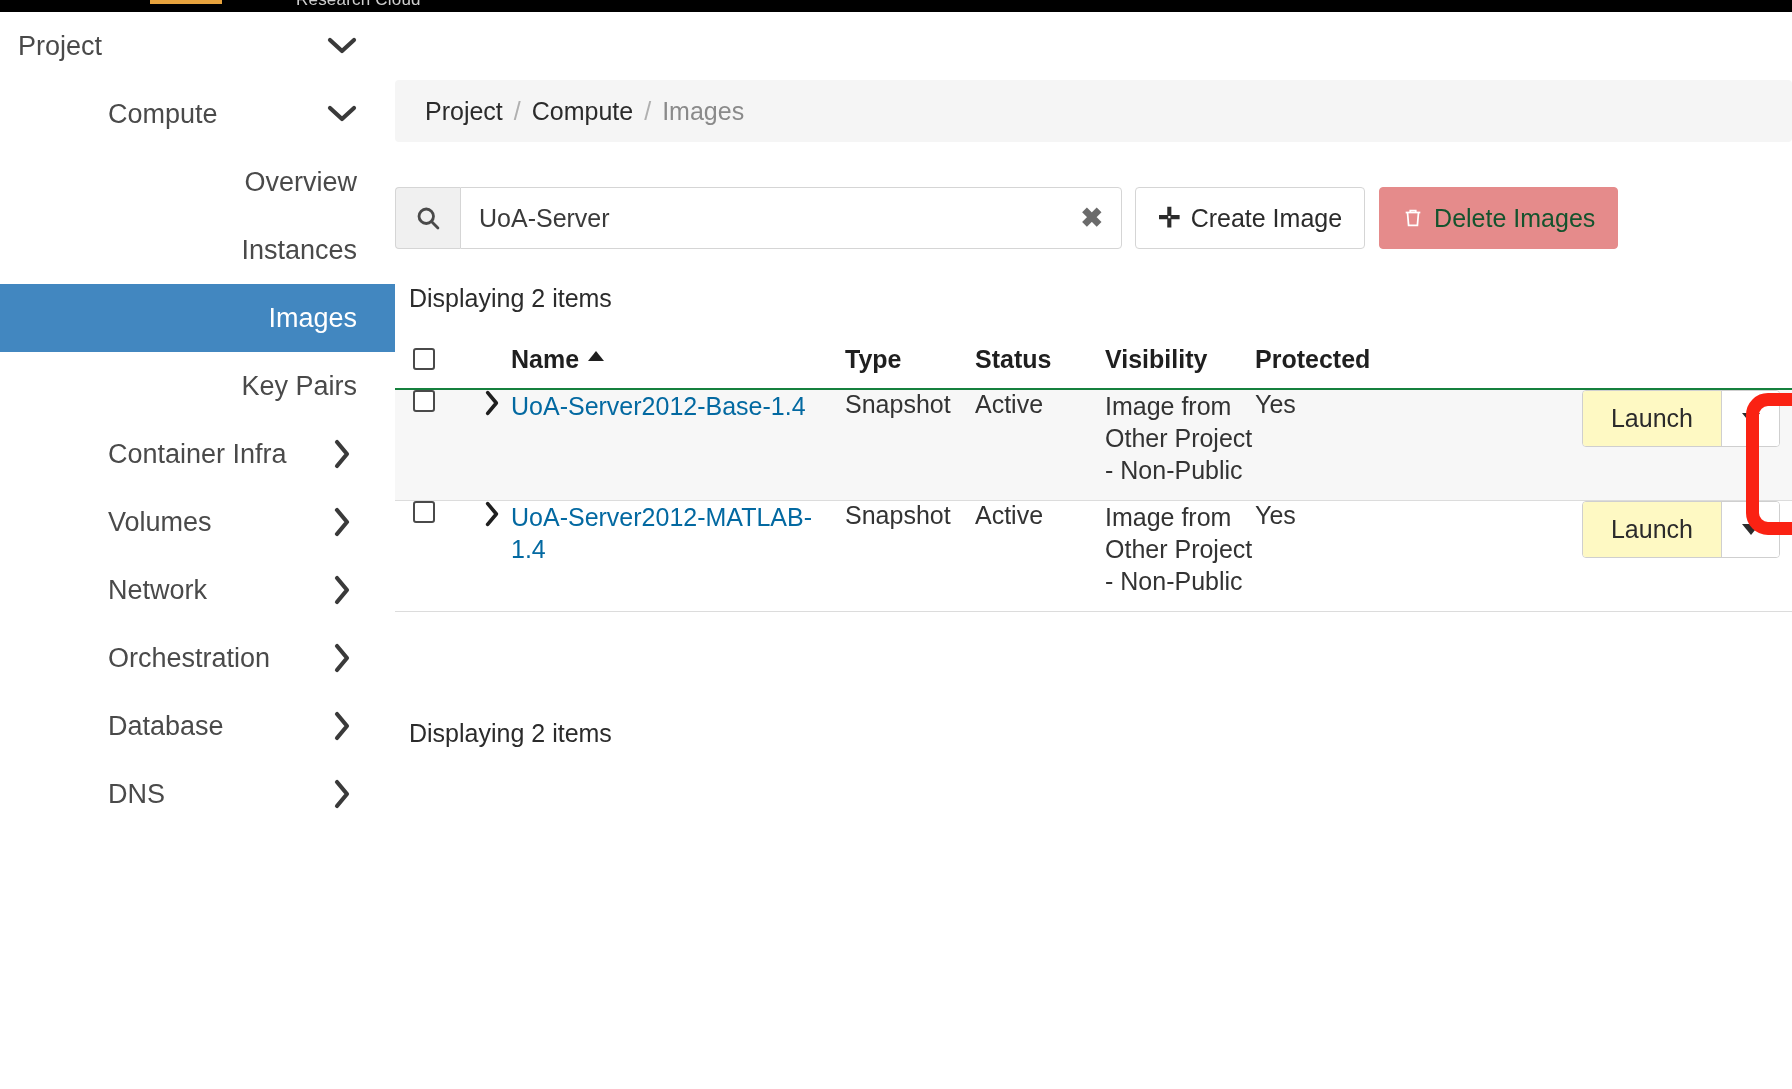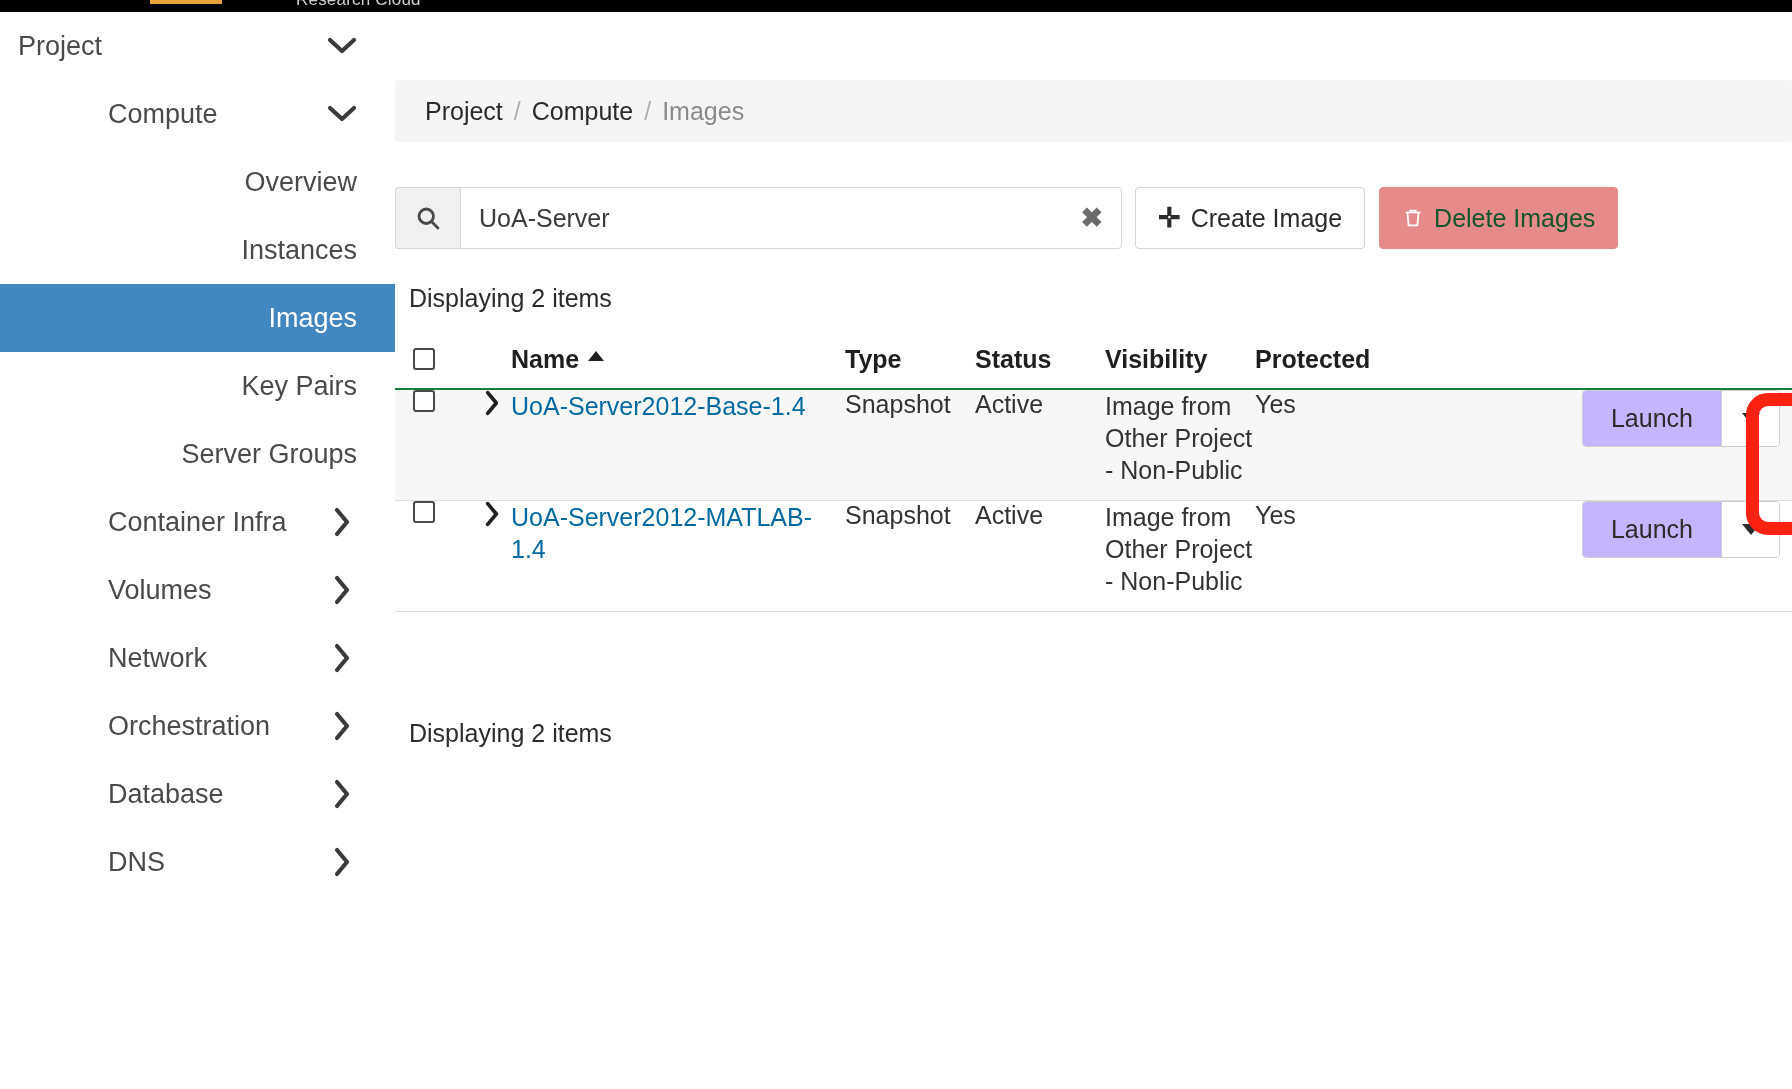--- a/index.html
+++ b/index.html
@@ -214,21 +214,21 @@
     border: 1px solid #cfcfcf;
     border-radius: 4px;
     overflow: hidden;
     background: #ffffff;
   }
   .launch-btn {
     padding: 0 28px;
     display: flex; align-items: center; justify-content: center;
     font-size: 25px; color: #2b2b2b;
     cursor: pointer;
-    background: #c4b5fd;
+    background: #fef9c3;
   }
   .launch-caret {
     width: 58px;
     border-left: 1px solid #cfcfcf;
     display: flex; align-items: center; justify-content: center;
     cursor: pointer;
     background: #ffffff;
   }
   .caret-down {
     width: 0; height: 0;
@@ -289,23 +289,20 @@
         <span class="label">Overview</span>
       </div>
       <div class="nav-item lvl2">
         <span class="label">Instances</span>
       </div>
       <div class="nav-item lvl2 active">
         <span class="label">Images</span>
       </div>
       <div class="nav-item lvl2">
         <span class="label">Key Pairs</span>
-      </div>
-      <div class="nav-item lvl2">
-        <span class="label">Server Groups</span>
       </div>
       <div class="nav-item lvl1">
         <span class="label">Container Infra</span>
         <span class="chev">
           <svg width="18" height="30" viewBox="0 0 18 30">
             <path d="M4 3 L14 15 L4 27" fill="none" stroke="#3a3a3a" stroke-width="4.2" stroke-linecap="round" stroke-linejoin="round"></path>
           </svg>
         </span>
       </div>
       <div class="nav-item lvl1">

